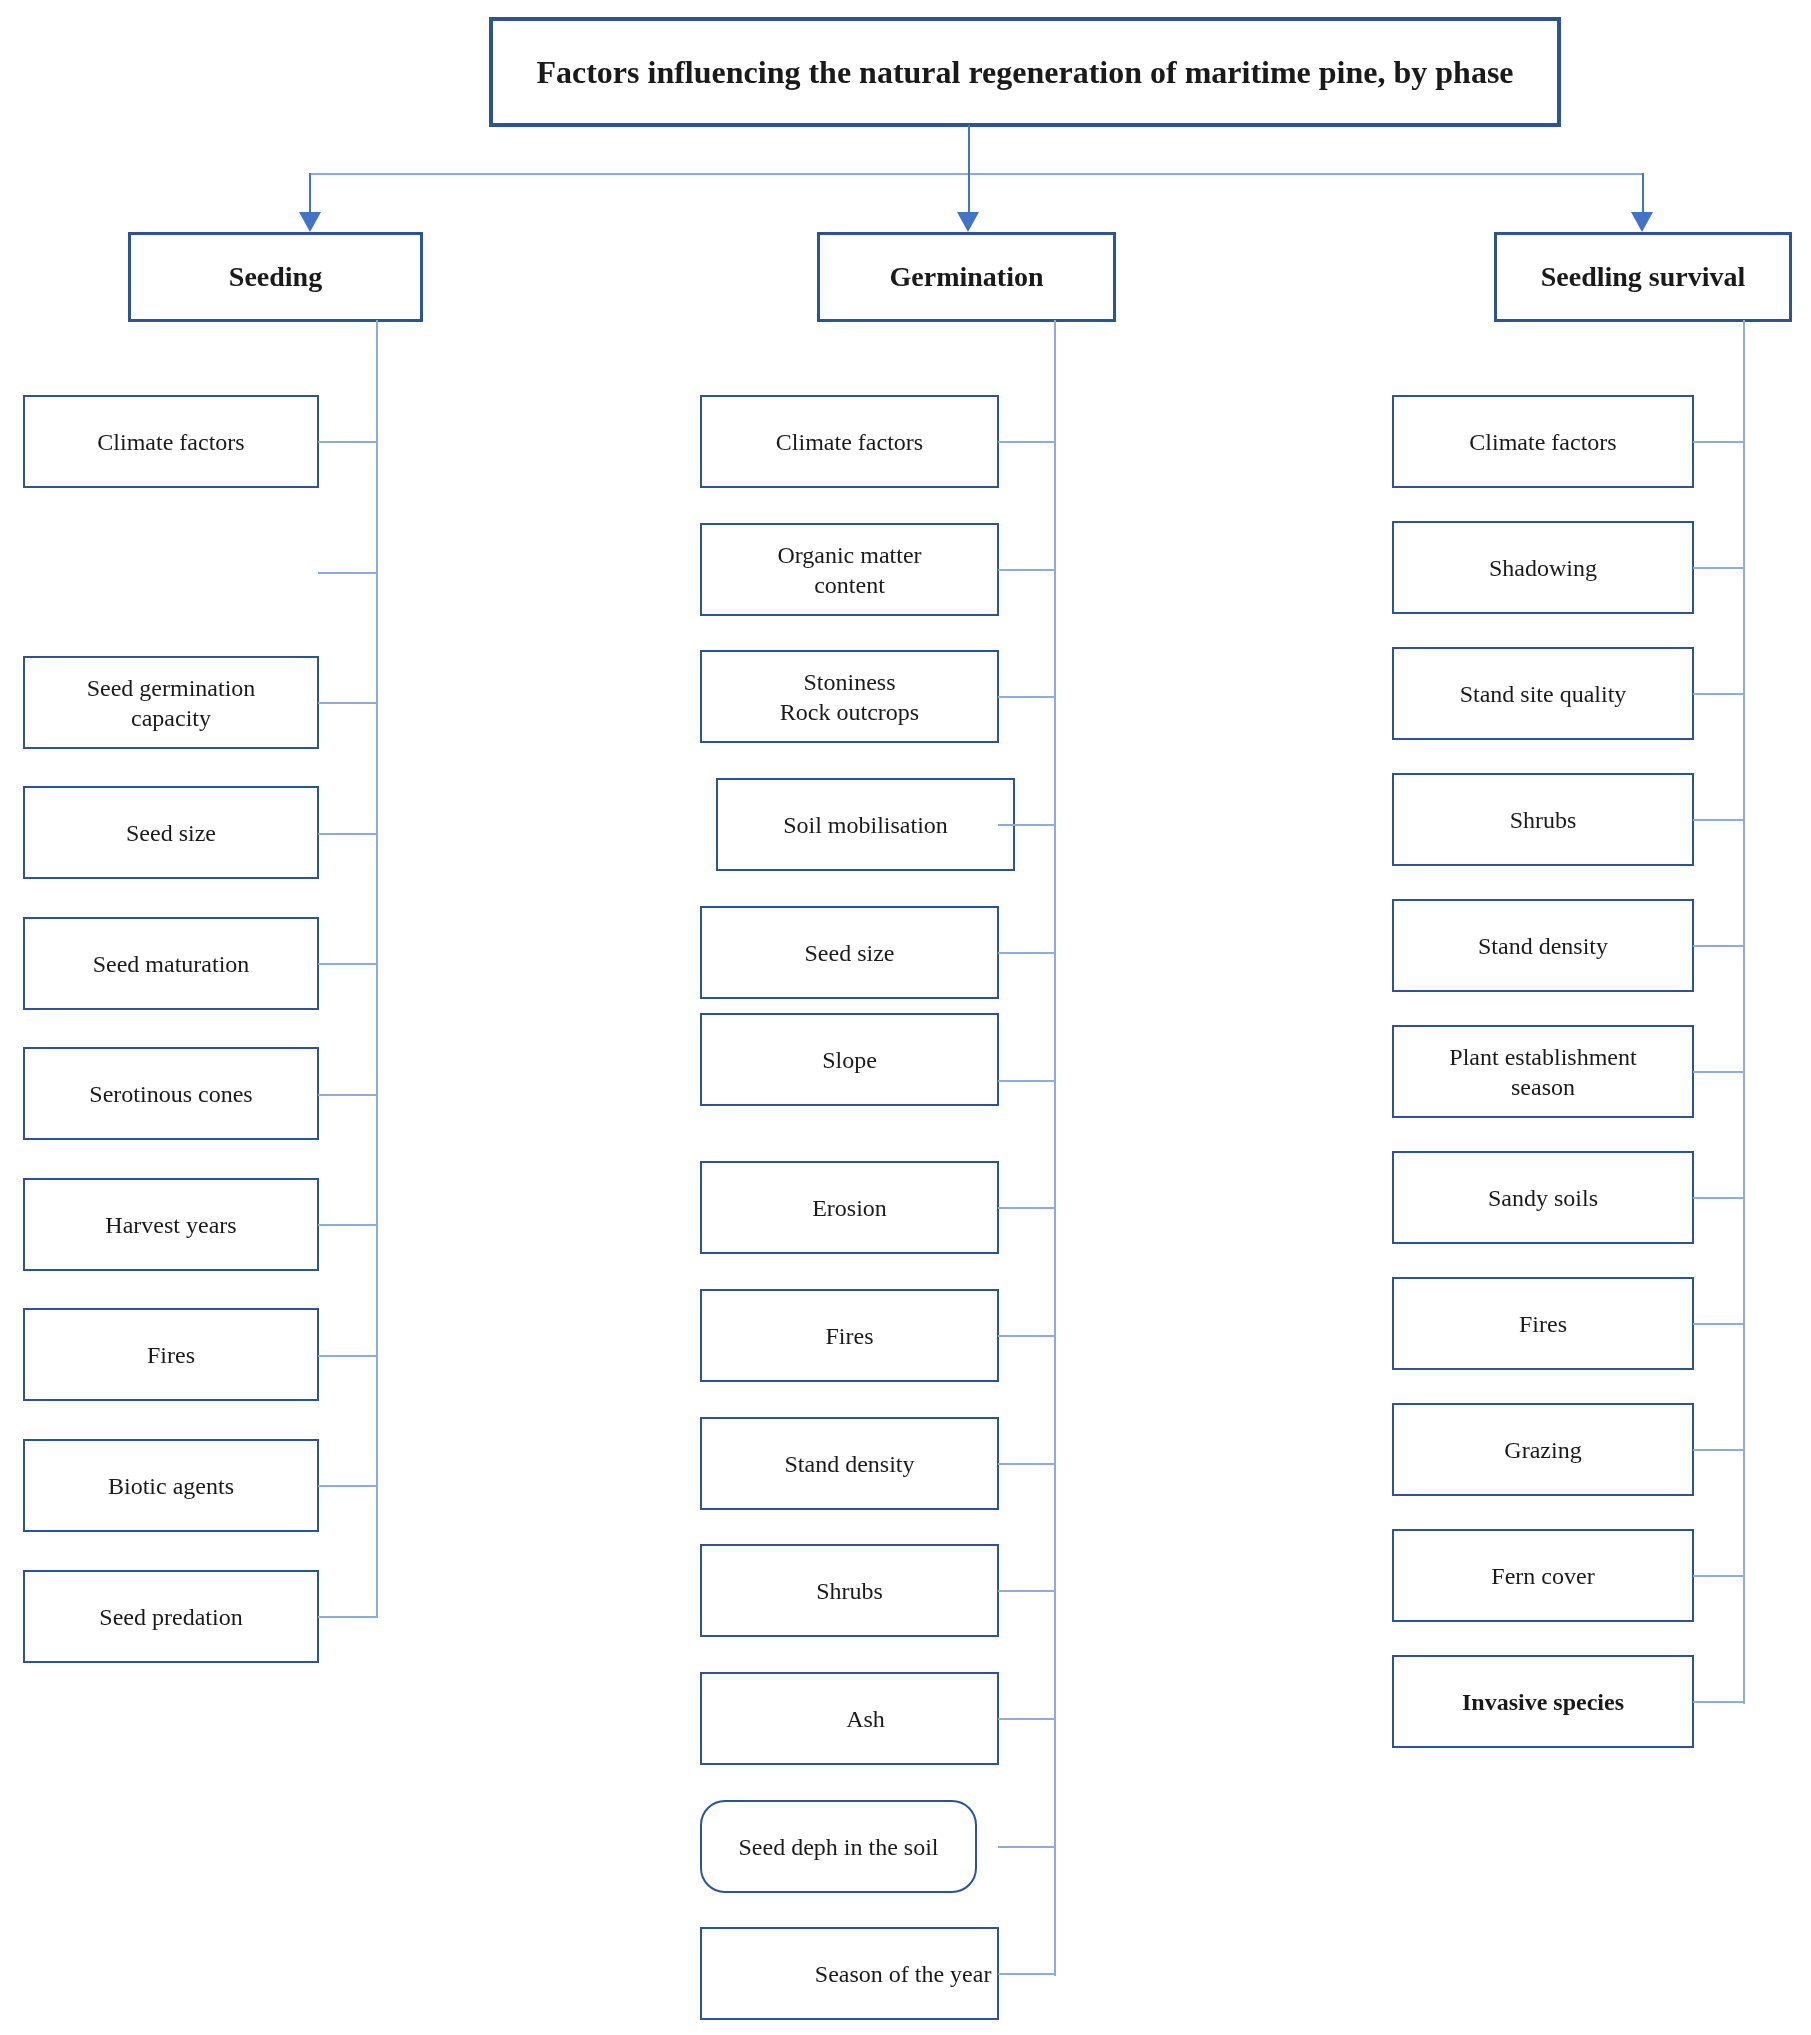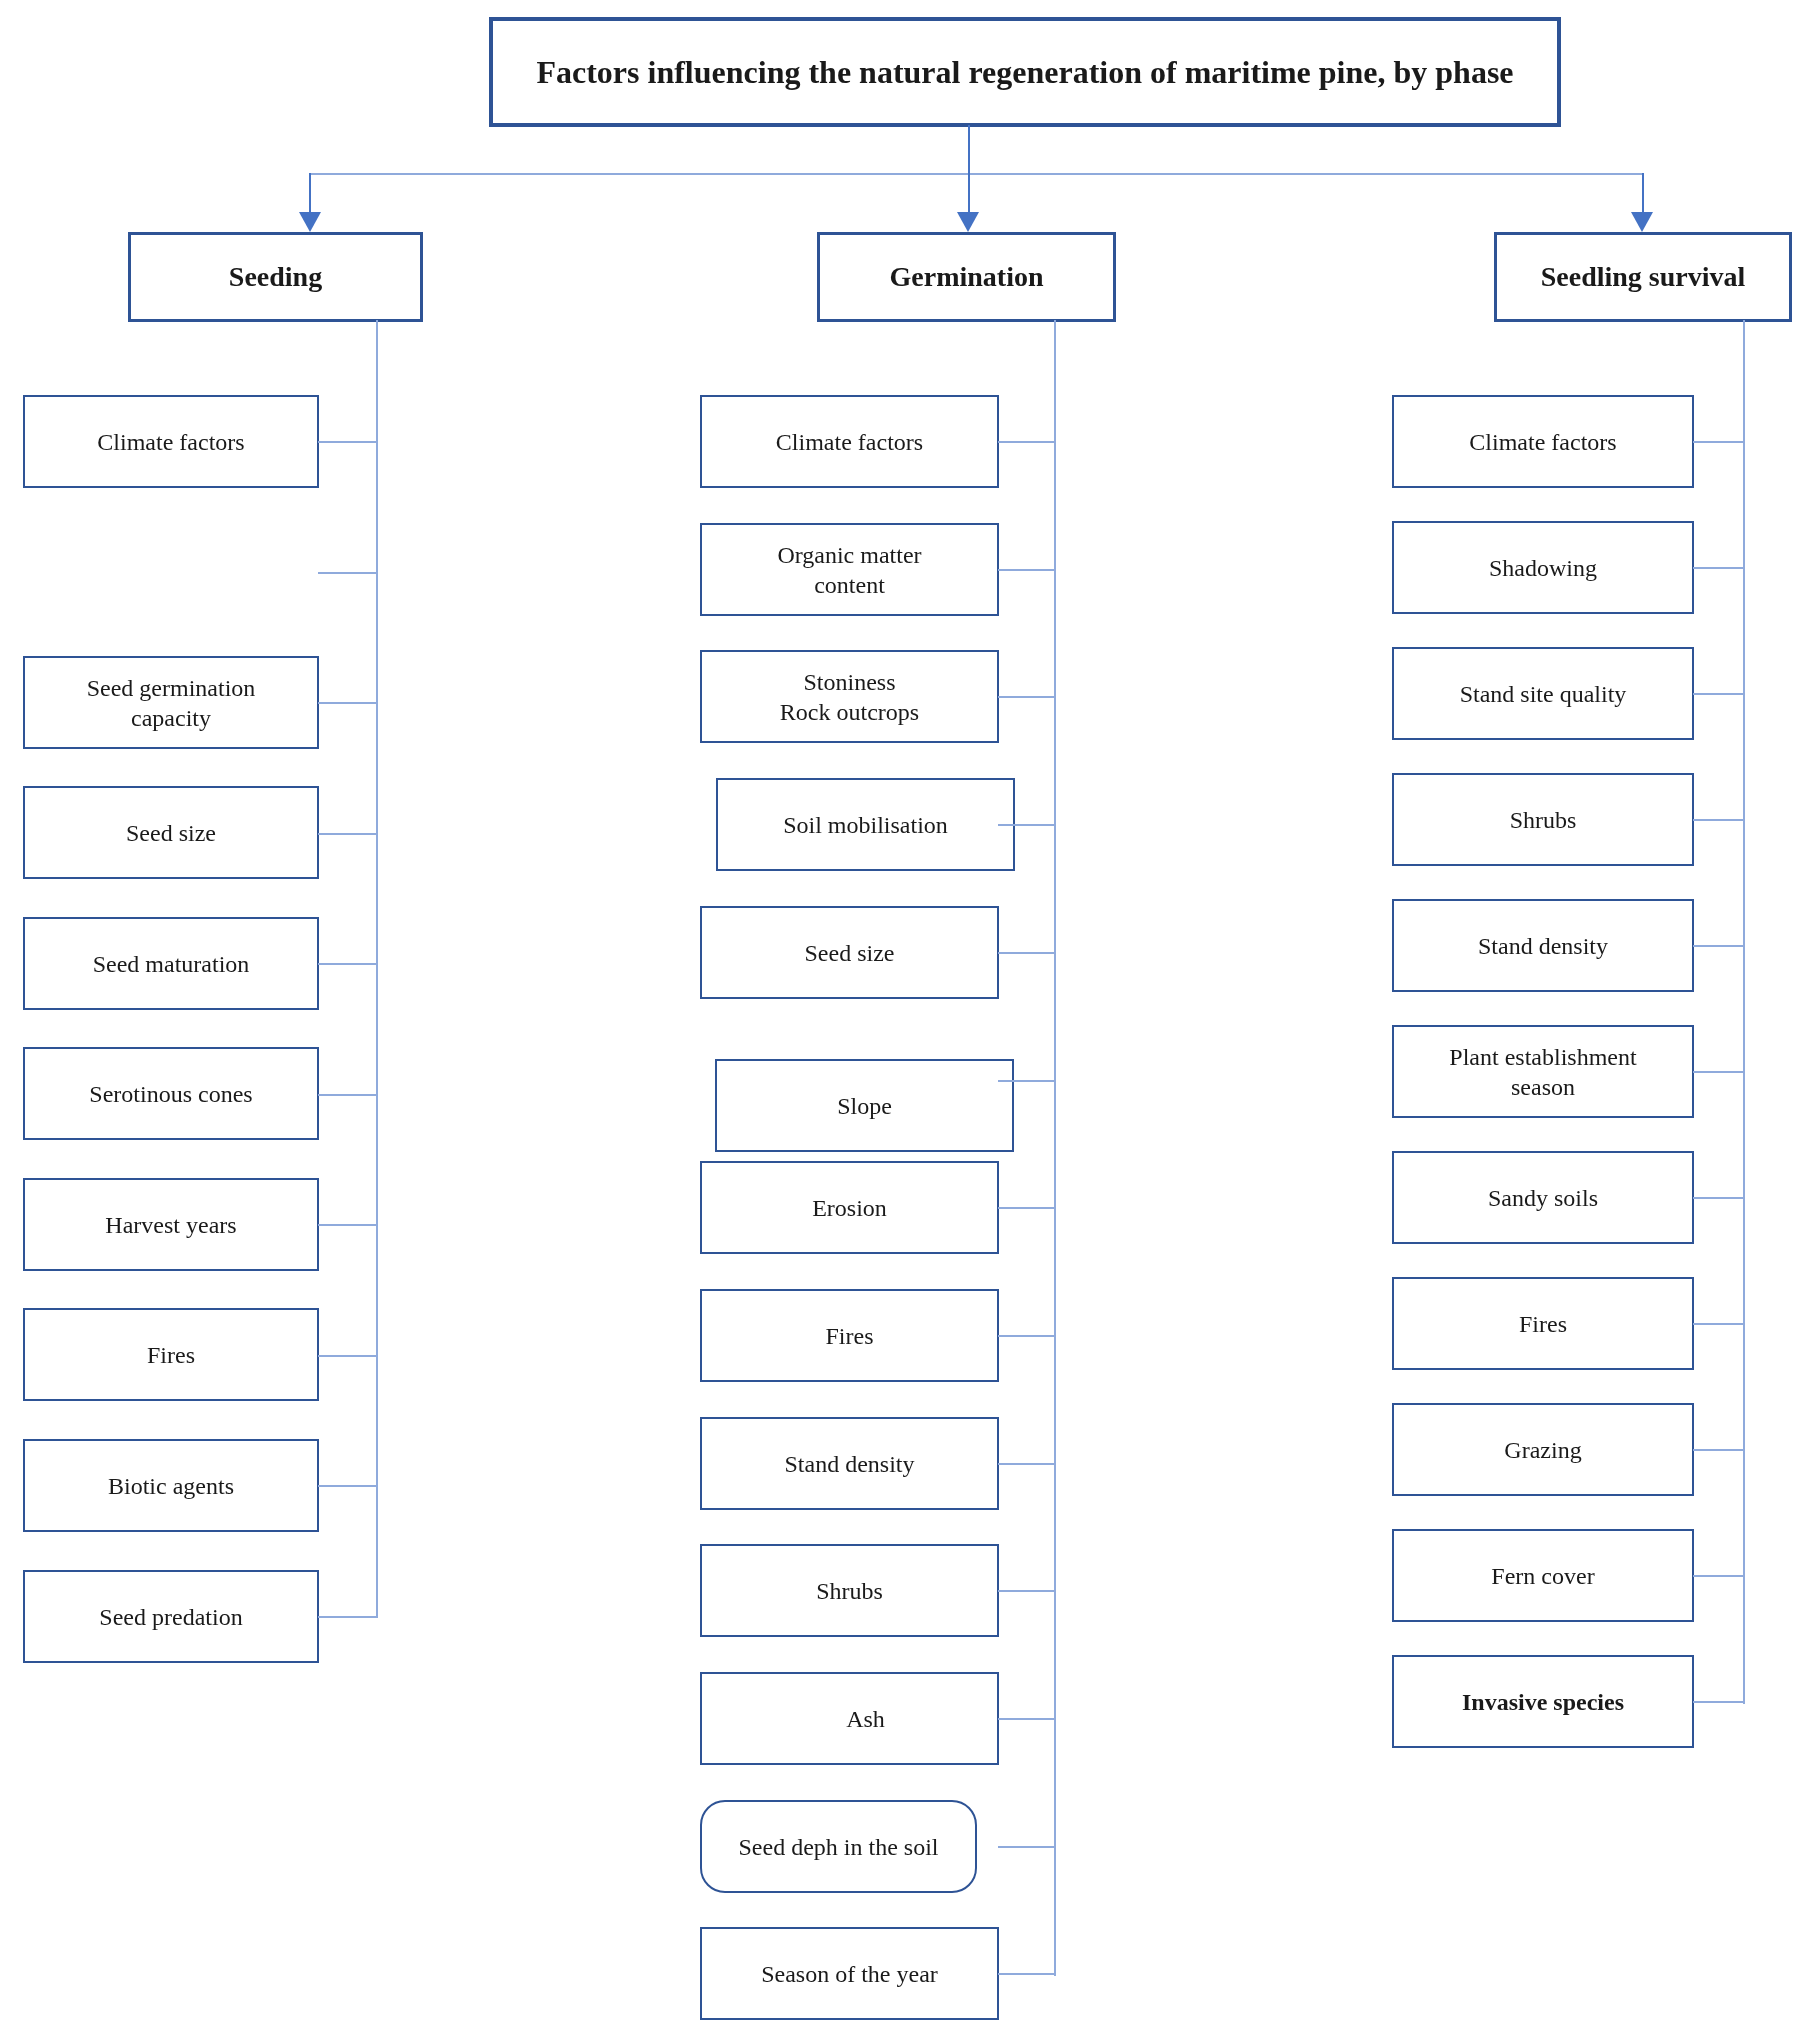--- a/index.html
+++ b/index.html
@@ -104,21 +104,21 @@
     </div>
     <div class="line line-h" style="left: 998px; top: 696px; width: 58px; background: rgb(143, 170, 220);"></div>
     <div class="box item-box" style="left: 700px; top: 778px; width: 299px; height: 93px; border-color: rgb(46, 83, 149); margin-left: 16px;">
       <span>Soil mobilisation</span>
     </div>
     <div class="line line-h" style="left: 998px; top: 824px; width: 58px; background: rgb(143, 170, 220);"></div>
     <div class="box item-box" style="left: 700px; top: 906px; width: 299px; height: 93px; border-color: rgb(46, 83, 149);">
       <span>Seed size</span>
     </div>
     <div class="line line-h" style="left: 998px; top: 952px; width: 58px; background: rgb(143, 170, 220);"></div>
-    <div class="box item-box" style="left: 700px; top: 1059px; width: 299px; height: 93px; border-color: rgb(46, 83, 149); margin-left: 15px;">
+    <div class="box item-box" style="left: 700px; top: 1013px; width: 299px; height: 93px; border-color: rgb(46, 83, 149);">
       <span>Slope</span>
     </div>
     <div class="line line-h" style="left: 998px; top: 1080px; width: 58px; background: rgb(143, 170, 220);"></div>
     <div class="box item-box" style="left: 700px; top: 1161px; width: 299px; height: 93px; border-color: rgb(46, 83, 149);">
       <span>Erosion</span>
     </div>
     <div class="line line-h" style="left: 998px; top: 1207px; width: 58px; background: rgb(143, 170, 220);"></div>
     <div class="box item-box" style="left: 700px; top: 1289px; width: 299px; height: 93px; border-color: rgb(46, 83, 149);">
       <span>Fires</span>
     </div>
@@ -132,21 +132,21 @@
     </div>
     <div class="line line-h" style="left: 998px; top: 1590px; width: 58px; background: rgb(143, 170, 220);"></div>
     <div class="box item-box" style="left: 700px; top: 1672px; width: 299px; height: 93px; border-color: rgb(46, 83, 149); padding-left: 32px;">
       <span>Ash</span>
     </div>
     <div class="line line-h" style="left: 998px; top: 1718px; width: 58px; background: rgb(143, 170, 220);"></div>
     <div class="box item-box" style="left: 700px; top: 1800px; width: 277px; height: 93px; border-color: rgb(46, 83, 149); border-radius: 25px;">
       <span>Seed deph in the soil</span>
     </div>
     <div class="line line-h" style="left: 998px; top: 1846px; width: 58px; background: rgb(143, 170, 220);"></div>
-    <div class="box item-box" style="left: 700px; top: 1927px; width: 299px; height: 93px; border-color: rgb(46, 83, 149);">
+    <div class="box item-box" style="left: 700px; top: 1927px; width: 299px; height: 93px; border-color: rgb(46, 83, 149); justify-content: flex-end;">
       <span>Season of the year</span>
     </div>
     <div class="line line-h" style="left: 998px; top: 1973px; width: 58px; background: rgb(143, 170, 220);"></div>
     <div class="line line-v" style="left: 1642px; top: 173px; height: 39px; background: rgb(68, 114, 196);"></div>
     <div class="arrowhead" style="left: 1631px; top: 212px; border-top-color: rgb(68, 114, 196);"></div>
     <div class="box header-box" style="left: 1494px; top: 232px; width: 298px; height: 90px; border-color: rgb(46, 83, 149);">
       <span>Seedling survival</span>
     </div>
     <div class="line line-v" style="left: 1743px; top: 320px; height: 1384px; background: rgb(143, 170, 220);"></div>
     <div class="box item-box" style="left: 1392px; top: 395px; width: 302px; height: 93px; border-color: rgb(46, 83, 149);">

